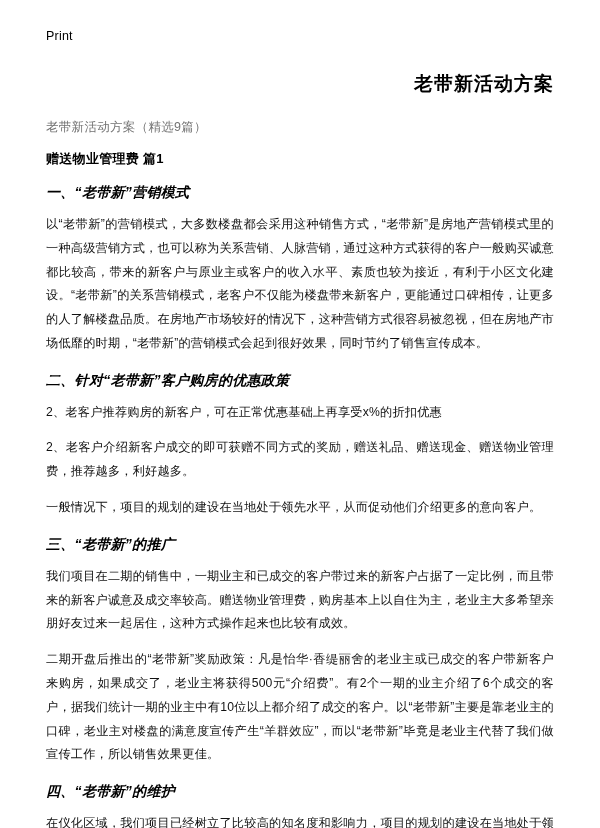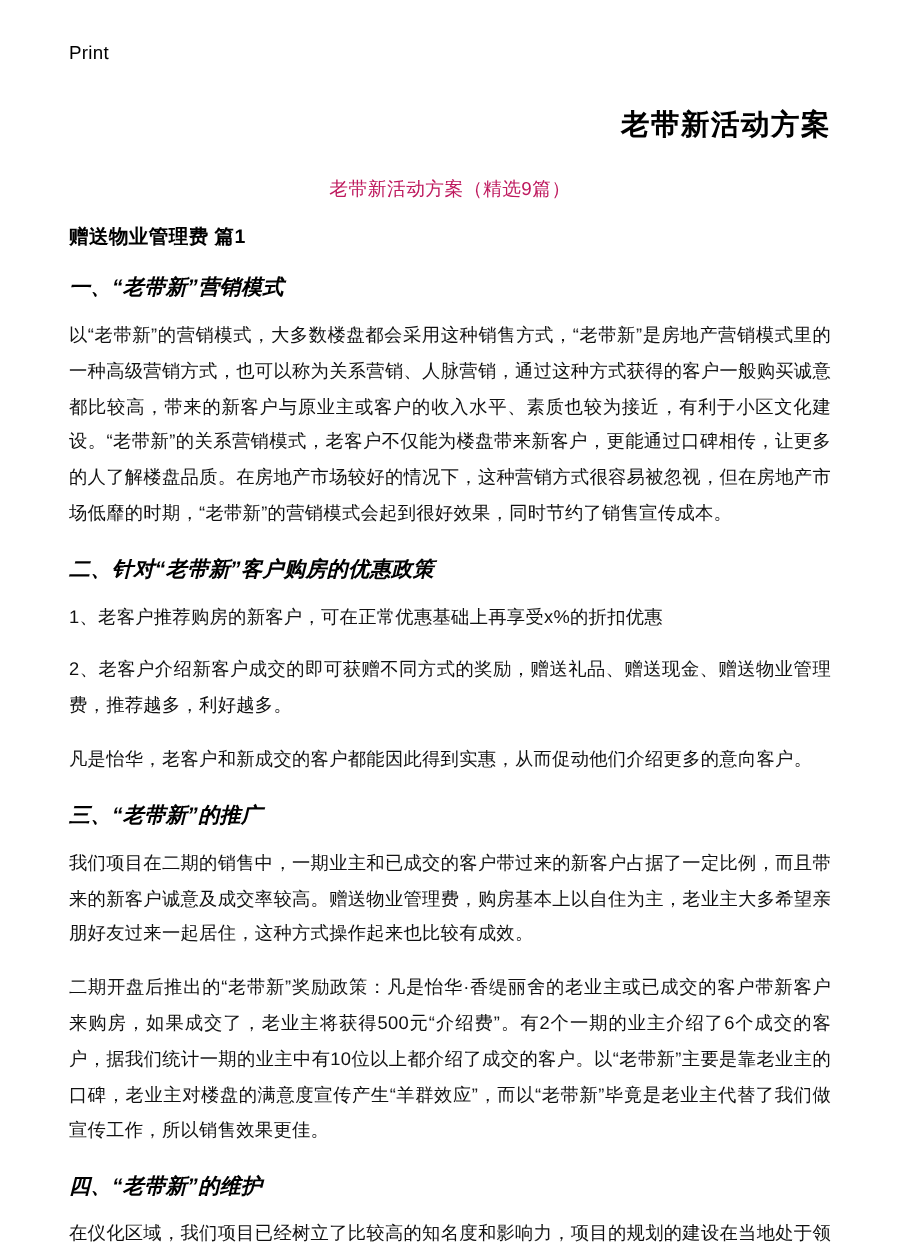--- a/index.html
+++ b/index.html
@@ -33,23 +33,22 @@
     text-align: right;
     font-size: 19px;
     font-weight: bold;
     letter-spacing: 1px;
     margin: 10px 0 22px 0;
     color: #000;
   }
   .subtitle {
     font-size: 12.5px;
     margin: 0 0 14px 0;
-    color: #be185d;
+    color: #737373;
     letter-spacing: 0.3px;
-    text-align: center;
   }
   .h2 {
     font-size: 13px;
     font-weight: bold;
     margin: 0 0 12px 0;
     color: #000;
     letter-spacing: 0.3px;
   }
   .h3 {
     font-size: 14px;
@@ -81,23 +80,23 @@
   <h1 class="doc-title">老带新活动方案</h1>
 
   <p class="subtitle">老带新活动方案（精选9篇）</p>
 
   <h2 class="h2">赠送物业管理费 篇1</h2>
 
   <div>
     <h3 class="h3">一、“老带新”营销模式</h3>
     <p class="para">以“老带新”的营销模式，大多数楼盘都会采用这种销售方式，“老带新”是房地产营销模式里的一种高级营销方式，也可以称为关系营销、人脉营销，通过这种方式获得的客户一般购买诚意都比较高，带来的新客户与原业主或客户的收入水平、素质也较为接近，有利于小区文化建设。“老带新”的关系营销模式，老客户不仅能为楼盘带来新客户，更能通过口碑相传，让更多的人了解楼盘品质。在房地产市场较好的情况下，这种营销方式很容易被忽视，但在房地产市场低靡的时期，“老带新”的营销模式会起到很好效果，同时节约了销售宣传成本。</p>
     <h3 class="h3">二、针对“老带新”客户购房的优惠政策</h3>
-    <p class="para">1、老客户推荐购房的新客户，可在正常优惠基础上再享受x%的折扣优惠</p>
+    <p class="para">2、老客户推荐购房的新客户，可在正常优惠基础上再享受x%的折扣优惠</p>
     <p class="para">2、老客户介绍新客户成交的即可获赠不同方式的奖励，赠送礼品、赠送现金、赠送物业管理费，推荐越多，利好越多。</p>
-    <p class="para">凡是怡华，老客户和新成交的客户都能因此得到实惠，从而促动他们介绍更多的意向客户。</p>
+    <p class="para">一般情况下，项目的规划的建设在当地处于领先水平，从而促动他们介绍更多的意向客户。</p>
     <h3 class="h3">三、“老带新”的推广</h3>
     <p class="para">我们项目在二期的销售中，一期业主和已成交的客户带过来的新客户占据了一定比例，而且带来的新客户诚意及成交率较高。赠送物业管理费，购房基本上以自住为主，老业主大多希望亲朋好友过来一起居住，这种方式操作起来也比较有成效。</p>
     <p class="para">二期开盘后推出的“老带新”奖励政策：凡是怡华·香缇丽舍的老业主或已成交的客户带新客户来购房，如果成交了，老业主将获得500元“介绍费”。有2个一期的业主介绍了6个成交的客户，据我们统计一期的业主中有10位以上都介绍了成交的客户。以“老带新”主要是靠老业主的口碑，老业主对楼盘的满意度宣传产生“羊群效应”，而以“老带新”毕竟是老业主代替了我们做宣传工作，所以销售效果更佳。</p>
     <h3 class="h3">四、“老带新”的维护</h3>
     <p class="para">在仪化区域，我们项目已经树立了比较高的知名度和影响力，项目的规划的建设在当地处于领先水平。</p>
   </div>
 
 </div>
 
 </body></html>

